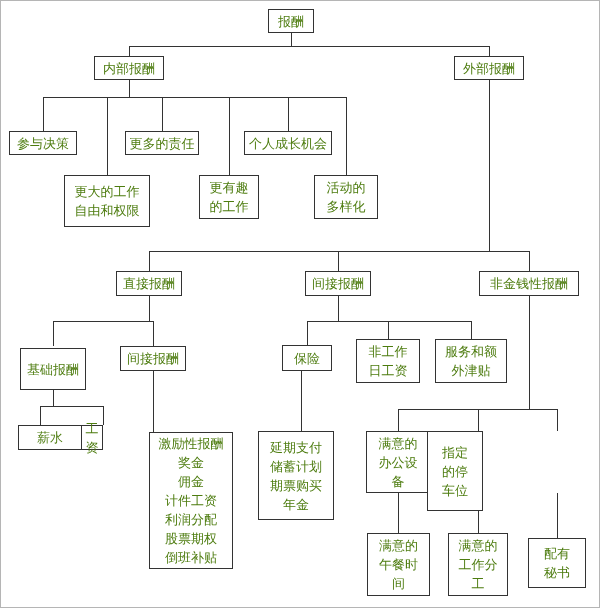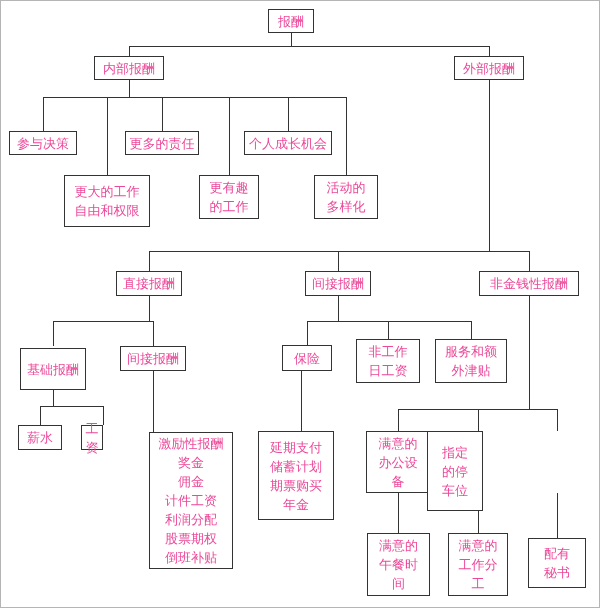--- a/index.html
+++ b/index.html
@@ -14,21 +14,21 @@
     height: 606px;
     background: #ffffff;
     border: 1px solid #b5b5b5;
     overflow: hidden;
   }
   .node {
     position: absolute;
     box-sizing: border-box;
     border: 1px solid #333333;
     background: #ffffff;
-    color: #ec4899;
+    color: #4d7c0f;
     font-size: 13px;
     line-height: 19px;
     display: flex;
     align-items: center;
     justify-content: center;
     text-align: center;
     white-space: pre-line;
   }
   .vl {
     position: absolute;
@@ -110,21 +110,21 @@
   <div class="node" style="left:313px;top:174px;width:64px;height:44px">活动的
 多样化</div>
 
   <div class="node" style="left:115px;top:270px;width:66px;height:25px">直接报酬</div>
   <div class="node" style="left:304px;top:270px;width:66px;height:25px">间接报酬</div>
   <div class="node" style="left:478px;top:270px;width:100px;height:25px">非金钱性报酬</div>
 
   <div class="node" style="left:19px;top:347px;width:66px;height:42px">基础报酬</div>
   <div class="node" style="left:119px;top:345px;width:66px;height:25px">间接报酬</div>
 
-  <div class="node" style="left:17px;top:424px;width:44px;height:25px">薪水</div>
+  <div class="node" style="left:17px;top:424px;width:64px;height:25px">薪水</div>
   <div class="node" style="left:80px;top:424px;width:22px;height:25px">工资</div>
 
   <div class="node" style="left:148px;top:431px;width:84px;height:137px">激励性报酬
 奖金
 佣金
 计件工资
 利润分配
 股票期权
 倒班补贴</div>
   <div class="node" style="left:257px;top:430px;width:76px;height:89px">延期支付

